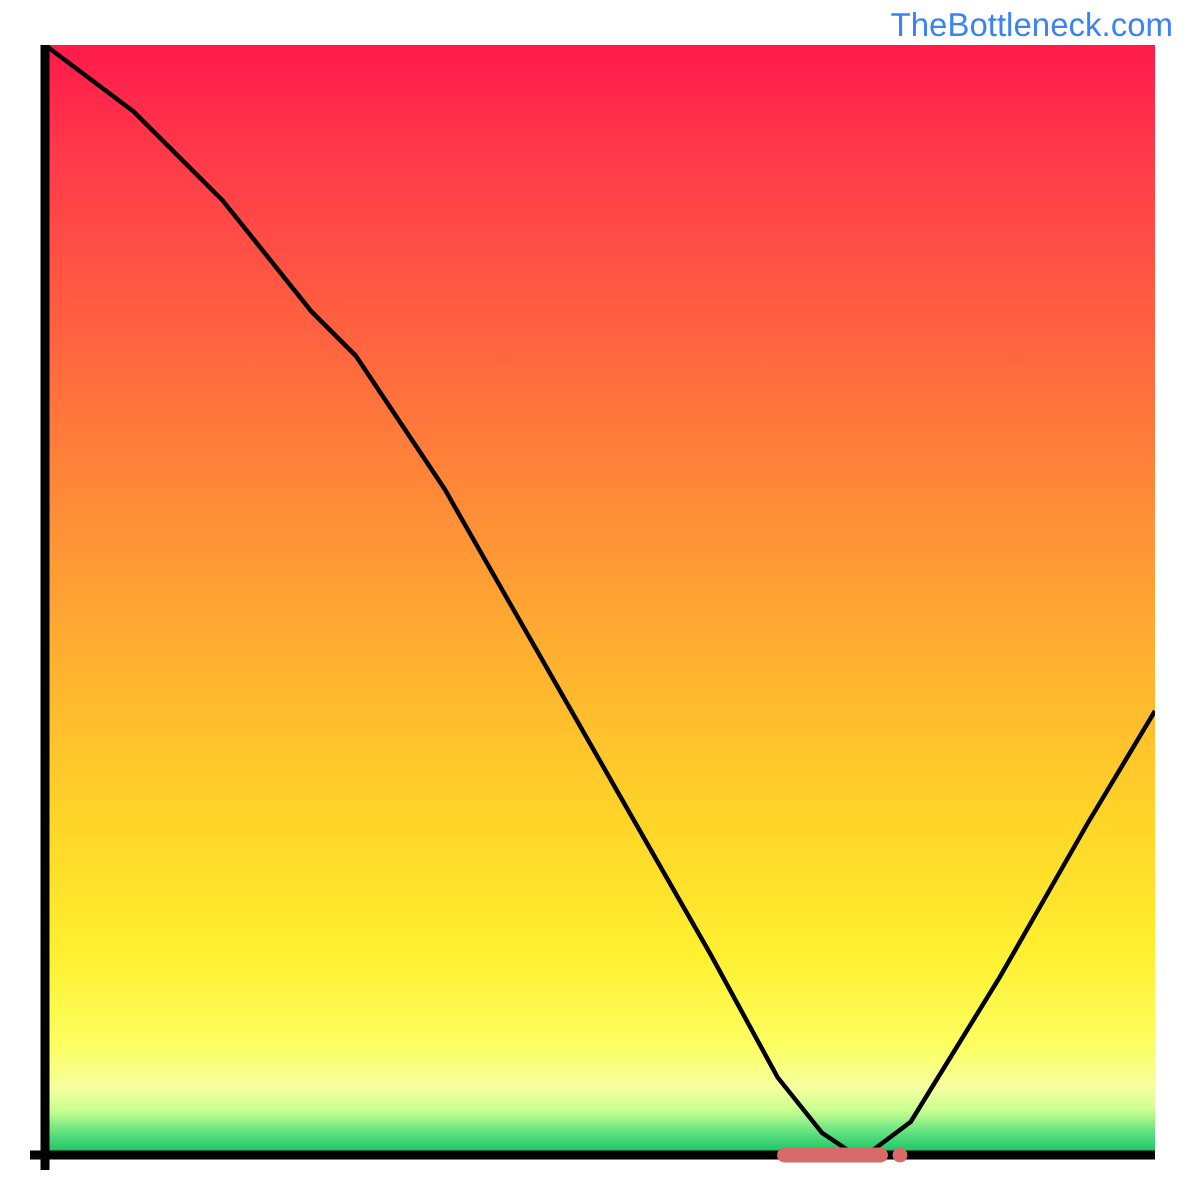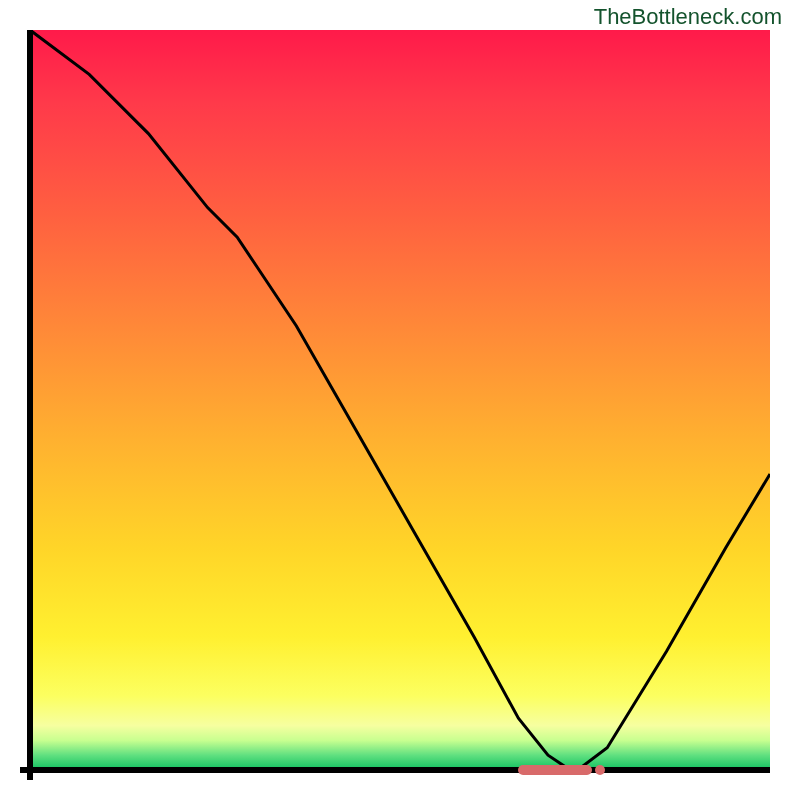--- a/index.html
+++ b/index.html
@@ -12,21 +12,21 @@
   }
   .container {
     position: relative;
     width: 800px;
     height: 800px;
   }
   .watermark {
     position: absolute;
     top: 4px;
     right: 18px;
-    color: #14532d;
+    color: #3b82f6;
     font-size: 22px;
     font-weight: 500;
     z-index: 10;
   }
   .plot-area {
     position: absolute;
     left: 30px;
     top: 30px;
     width: 740px;
     height: 740px;

